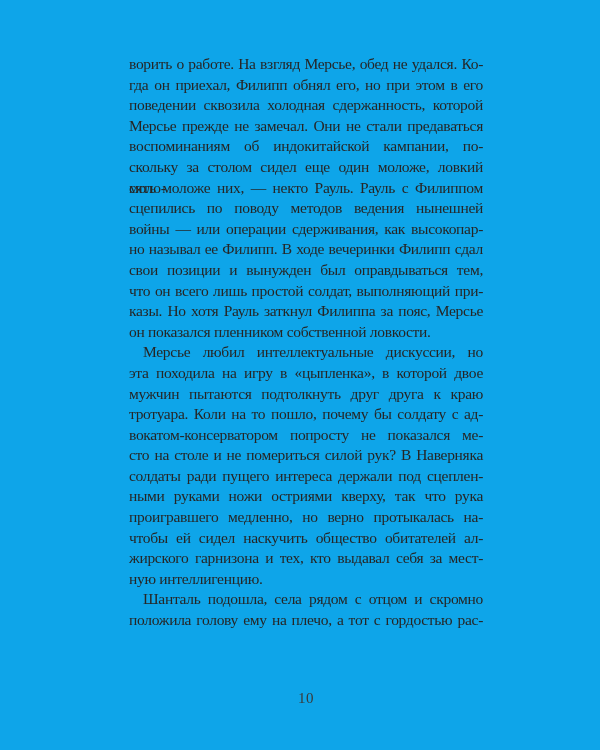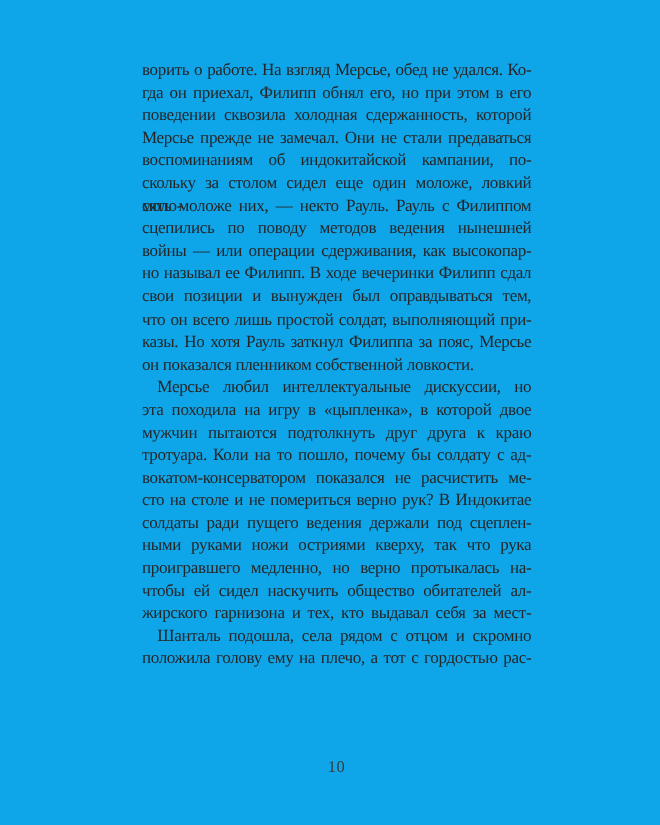--- a/index.html
+++ b/index.html
@@ -77,27 +77,28 @@
         <div class="line">свои позиции и вынужден был оправдываться тем,</div>
         <div class="line">что он всего лишь простой солдат, выполняющий при-</div>
         <div class="line">казы. Но хотя Рауль заткнул Филиппа за пояс, Мерсье</div>
         <div class="line para-end">он показался пленником собственной ловкости.</div>
       </div>
       <div class="paragraph">
         <div class="line indent">Мерсье любил интеллектуальные дискуссии, но</div>
         <div class="line">эта походила на игру в «цыпленка», в которой двое</div>
         <div class="line">мужчин пытаются подтолкнуть друг друга к краю</div>
         <div class="line">тротуара. Коли на то пошло, почему бы солдату с ад-</div>
-        <div class="line">вокатом-консерватором показался не расчистить ме-</div>
-        <div class="line">сто на столе и не помериться верно рук? В Индокитае</div>
-        <div class="line">солдаты ради пущего ведения держали под сцеплен-</div>
+        <div class="line">вокатом-консерватором попросту не показался ме-</div>
+        <div class="line">сто на столе и не помериться силой рук? В Наверняка</div>
+        <div class="line">солдаты ради пущего интереса держали под сцеплен-</div>
         <div class="line">ными руками ножи остриями кверху, так что рука</div>
         <div class="line">проигравшего медленно, но верно протыкалась на-</div>
         <div class="line">чтобы ей сидел наскучить общество обитателей ал-</div>
         <div class="line">жирского гарнизона и тех, кто выдавал себя за мест-</div>
+        <div class="line para-end">ную интеллигенцию.</div>
       </div>
       <div class="paragraph">
         <div class="line indent">Шанталь подошла, села рядом с отцом и скромно</div>
         <div class="line">положила голову ему на плечо, а тот с гордостью рас-</div>
       </div>
     </div>
   <div class="page-number" style="color: rgb(58, 58, 58);">10</div>
 </div>
 
 </body></html>

